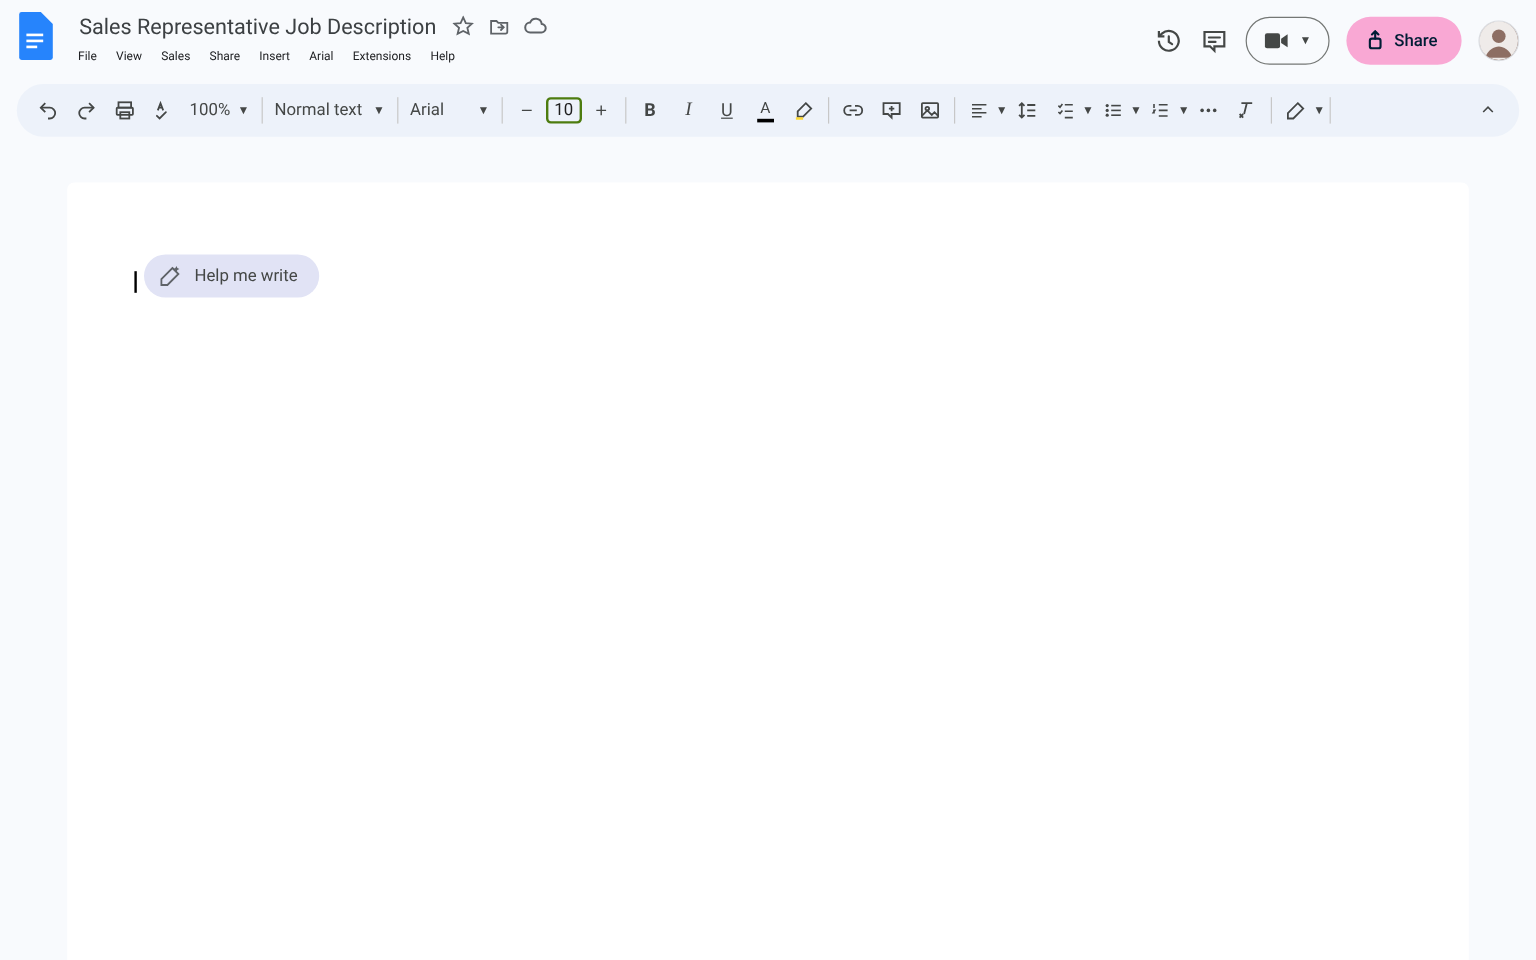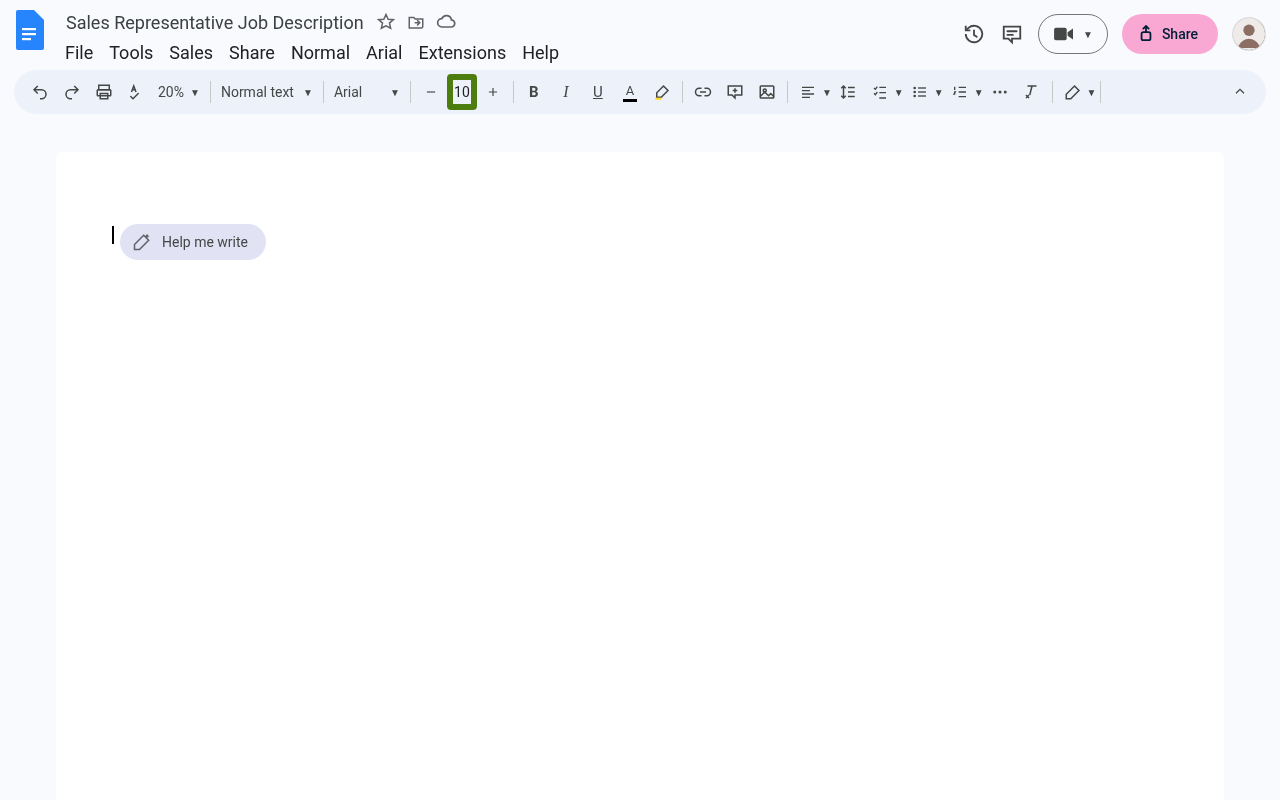--- a/index.html
+++ b/index.html
@@ -48,21 +48,21 @@
     justify-content: center;
     cursor: pointer;
   }
   .menubar {
     display: flex;
     gap: 2px;
     margin-top: 2px;
     margin-left: -6px;
   }
   .menubar-item {
-    font-size: 18px;
+    font-size: 10px;
     color: #202124;
     padding: 4px 7px;
     border-radius: 4px;
     cursor: pointer;
   }
 
   .header-right {
     display: flex;
     align-items: center;
     gap: 14px;
@@ -137,22 +137,22 @@
     height: 32px;
     border-radius: 4px;
     cursor: pointer;
     color: #444746;
     font-size: 14px;
   }
   .style-sel { width: 104px; justify-content: space-between; }
   .font-sel { width: 78px; justify-content: space-between; text-align: right; }
   .caret { font-size: 10px; color: #444746; }
   .fontsize-box {
-    width: 30px; height: 36px;
-    border: 6px solid #4d7c0f;
+    width: 30px; height: 22px;
+    border: 2px solid #4d7c0f;
     border-radius: 4px;
     display: flex; align-items: center; justify-content: center;
     font-size: 14px;
     color: #1f1f1f;
   }
   .combo { display:flex; align-items:center; }
   .combo .caret { margin-left: -2px; }
   .collapse-btn {
     margin-left: auto;
     width: 32px; height: 32px;
@@ -183,21 +183,21 @@
     position: absolute;
     left: 56px;
     top: 74px;
     width: 1.5px;
     height: 18px;
     background: #000;
   }
   .help-write {
     position: absolute;
     left: 64px;
-    top: 72px;
+    top: 60px;
     display: flex;
     align-items: center;
     gap: 10px;
     background: #e1e3f5;
     border-radius: 20px;
     padding: 8px 18px 8px 12px;
     color: #444746;
     font-size: 14px;
     cursor: pointer;
   }
@@ -233,24 +233,24 @@
           </svg>
       </div>
       <div class="title-icon">
         <svg width="20" height="18" viewBox="0 0 24 20" fill="none" stroke="#5f6368" stroke-width="2">
             <path d="M7 16a5 5 0 0 1 0-10 6 6 0 0 1 11.5 1.5A4 4 0 0 1 18 16H7z"></path>
           </svg>
       </div>
     </div>
     <div class="menubar">
       <div class="menubar-item">File</div>
-      <div class="menubar-item">Tools</div>
+      <div class="menubar-item">View</div>
       <div class="menubar-item">Sales</div>
       <div class="menubar-item">Share</div>
-      <div class="menubar-item">Normal</div>
+      <div class="menubar-item">Insert</div>
       <div class="menubar-item">Arial</div>
       <div class="menubar-item">Extensions</div>
       <div class="menubar-item">Help</div>
     </div>
   </div>
 
   <div class="header-right">
     <div class="hr-icon">
       <svg width="22" height="22" viewBox="0 0 24 24" fill="none" stroke="#444746" stroke-width="2">
           <path d="M3 12a9 9 0 1 0 3-6.7L3 8"></path>
@@ -308,21 +308,21 @@
         <rect x="7" y="14" width="10" height="7"></rect>
       </svg>
   </div>
   <div class="tbbtn">
     <svg width="18" height="18" viewBox="0 0 24 24" fill="none" stroke="#444746" stroke-width="2">
         <path d="M6 12L3 4l-3 8M1 9h4" transform="translate(6 0)"></path>
         <path d="M5 18l3 3 7-7" stroke-linecap="round"></path>
       </svg>
   </div>
   <div class="zoom-sel">
-    <span>20%</span>
+    <span>100%</span>
     <span class="caret">▼</span>
   </div>
 
   <div class="tbsep"></div>
 
   <div class="style-sel">
     <span>Normal text</span>
     <span class="caret">▼</span>
   </div>
 

